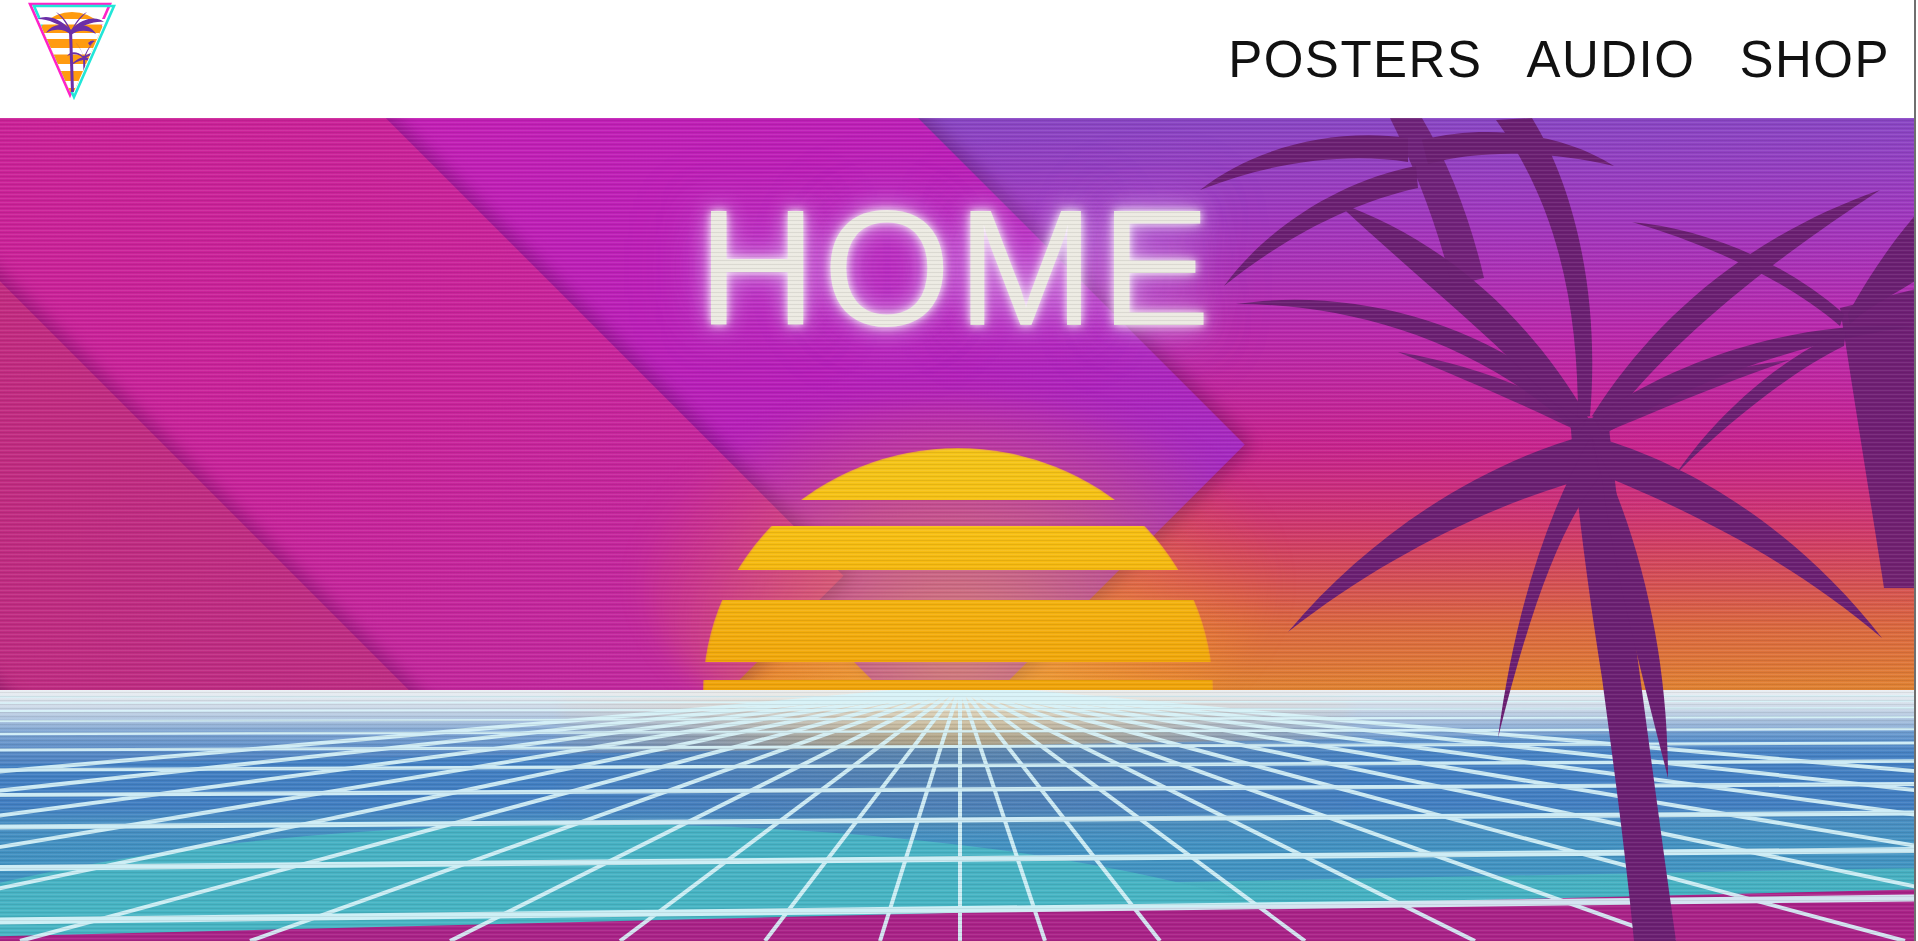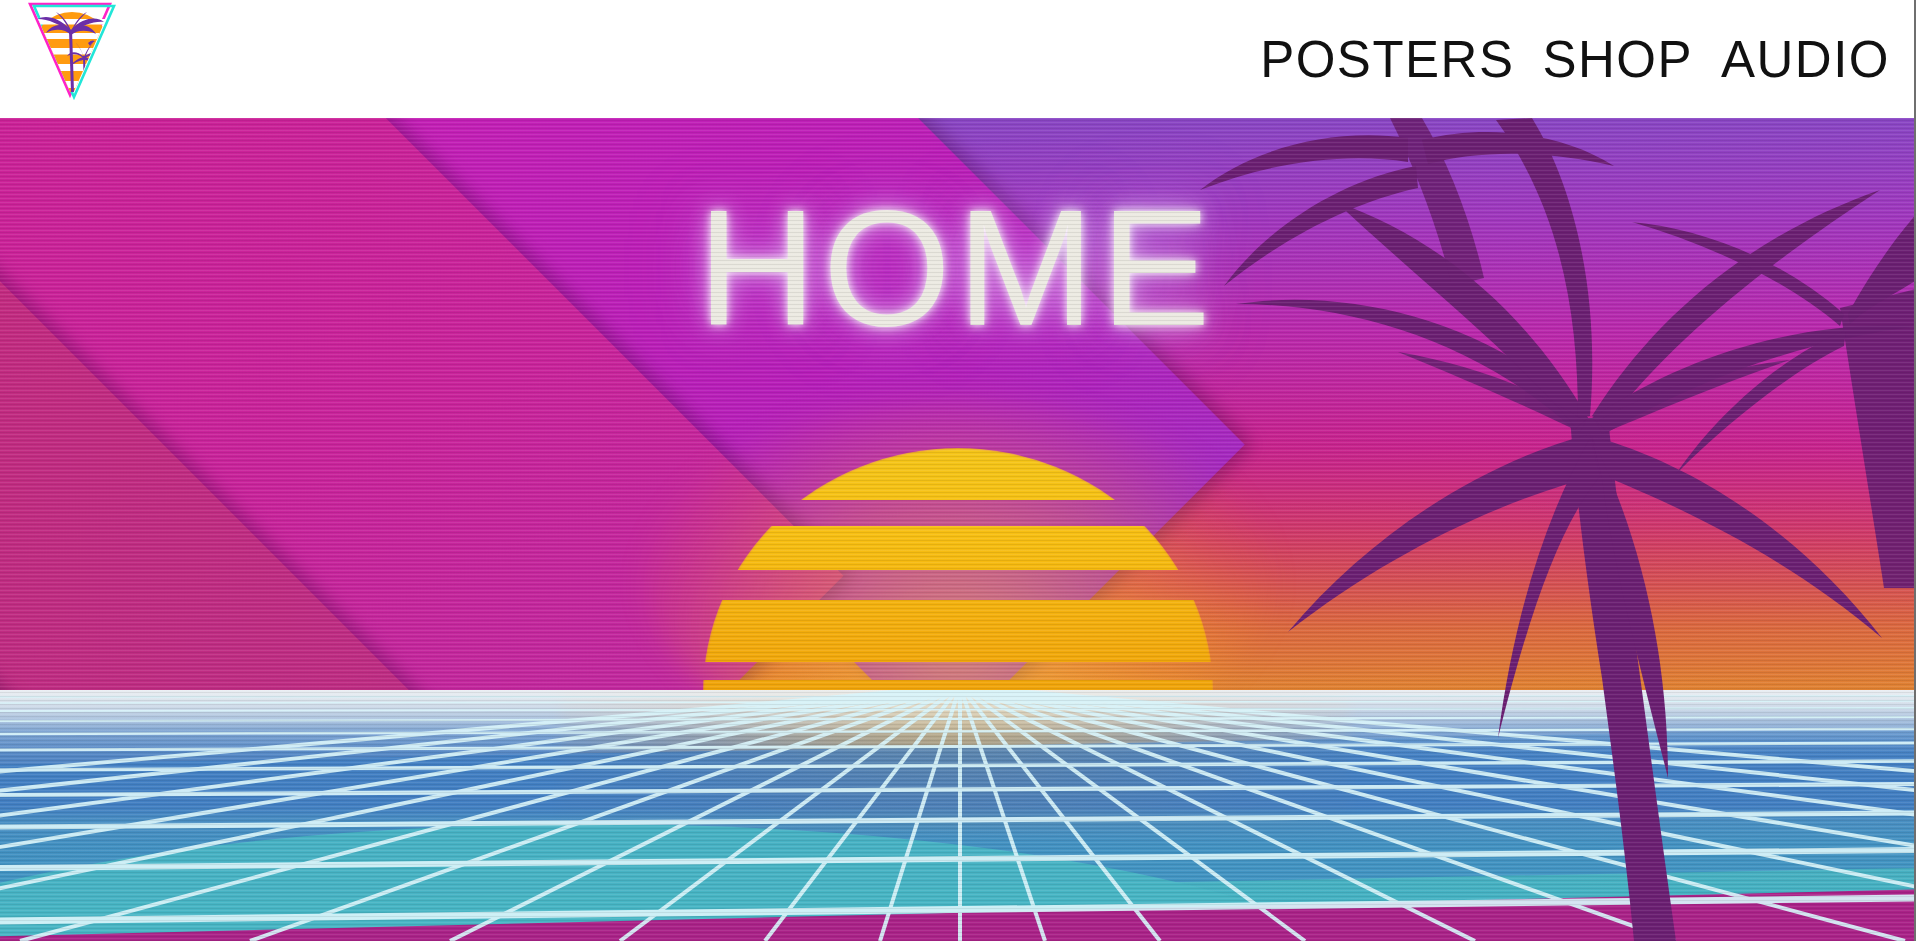--- a/index.html
+++ b/index.html
@@ -36,21 +36,21 @@
     width:108px; height:104px;
   }
   #brand-logo svg { display:block; width:108px; height:104px; }
 
   #main-nav {
     position:absolute;
     right:14px; top:0;
     height:118px;
     display:flex;
     align-items:center;
-    gap:0px;
+    gap:16px;
   }
   .nav-link {
     font-family:"Liberation Sans", sans-serif;
     font-size:51px;
     font-weight:300;
     letter-spacing:1.5px;
     color:#111111;
     text-decoration:none;
     white-space:nowrap;
     padding:0 14px;
@@ -358,22 +358,22 @@
           <path d="M66 57 C60 58 55 62 52 66 C58 62 63 60 66 60 Z" fill="#6B2FA8"></path>
           <path d="M66 57 C72 58 77 62 80 66 C74 62 69 60 67 60 Z" fill="#6B2FA8"></path>
 
           <path d="M70 43 C73 40 75 40 77 41 C75 42 73 44 72 46 Z" fill="#6B2FA8"></path>
         </g>
       </svg>
     </a>
 
     <nav id="main-nav">
       <a class="nav-link" href="#">POSTERS</a>
+      <a class="nav-link" href="#">AUDIO</a>
       <a class="nav-link" href="#">SHOP</a>
-      <a class="nav-link" href="#">AUDIO</a>
     </nav>
   </div>
 
   <section id="hero">
 
     <div id="sky"></div>
 
     <div id="chevrons">
       <div class="band" id="band-violet"></div>
       <div class="band" id="band-magenta"></div>

